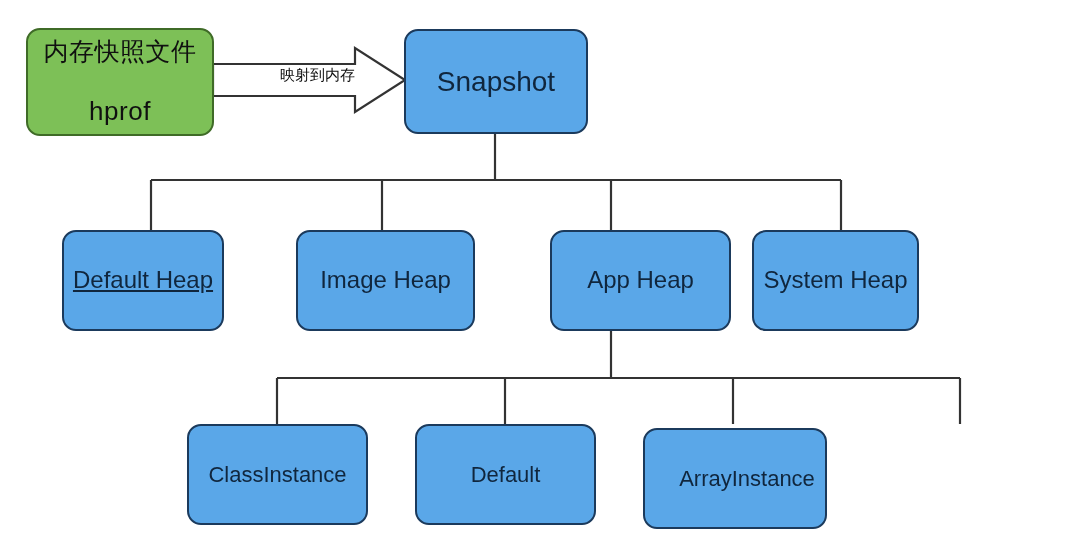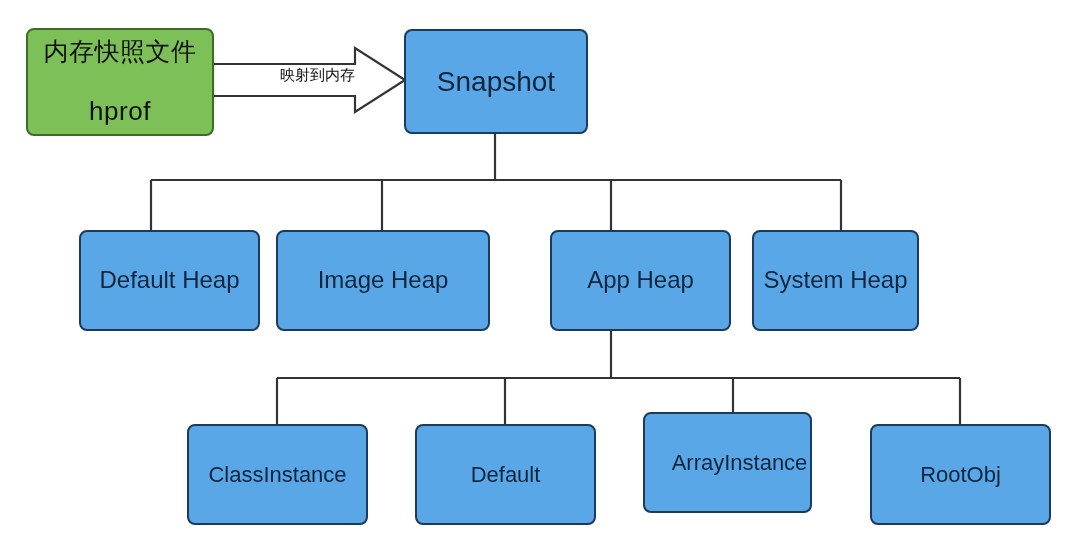--- a/index.html
+++ b/index.html
@@ -20,21 +20,21 @@
   .svg-layer {
     position: absolute;
     left: 0;
     top: 0;
     width: 1080px;
     height: 556px;
   }
   .node {
     position: absolute;
     box-sizing: border-box;
-    border-radius: 8px;
+    border-radius: 14px;
     border: 2px solid #15803d;
     display: flex;
     align-items: center;
     justify-content: center;
     text-align: center;
     color: #10263d;
     line-height: 1.18;
     z-index: 3;
   }
   .node.blue {
@@ -105,45 +105,42 @@
       <span class="ascii">hprof</span>
     </span>
   </div>
 
   <div class="arrow-label" style="left:256px; top:66px;padding-left:24px;">映射到内存</div>
 
   <div class="node blue" style="left:404px; top:29px; width:184px; height:105px;">
     <span class="node-label fs-28">Snapshot</span>
   </div>
 
-  <div class="node blue" style="left:79px; top:230px; width:181px; height:101px;">
+  <div class="node blue" style="left:62px; top:230px; width:162px; height:101px;text-decoration:underline;">
     <span class="node-label fs-24">Default Heap</span>
   </div>
 
-  <div class="node blue" style="left:276px; top:230px; width:214px; height:101px;">
+  <div class="node blue" style="left:296px; top:230px; width:179px; height:101px;">
     <span class="node-label fs-24">Image Heap</span>
   </div>
 
   <div class="node blue" style="left:522px; top:230px; width:181px; height:101px;margin-left:28px;">
     <span class="node-label fs-24">App Heap</span>
   </div>
 
   <div class="node blue" style="left:752px; top:230px; width:167px; height:101px;">
     <span class="node-label fs-24">System Heap</span>
   </div>
 
   <div class="node blue" style="left:187px; top:424px; width:181px; height:101px;">
     <span class="node-label fs-22">ClassInstance</span>
   </div>
 
   <div class="node blue" style="left:415px; top:424px; width:181px; height:101px;">
     <span class="node-label fs-22">Default</span>
   </div>
 
-  <div class="node blue" style="left:643px; top:412px; width:169px; height:101px;padding-left:24px;">
+  <div class="node blue" style="left:643px; top:428px; width:184px; height:101px;padding-left:24px;">
     <span class="node-label fs-22">ArrayInstance</span>
   </div>
 
-  <div class="node blue" style="left:870px; top:424px; width:181px; height:101px;">
-    <span class="node-label fs-22">RootObj</span>
-  </div>
 
 </div>
 
 </body></html>

